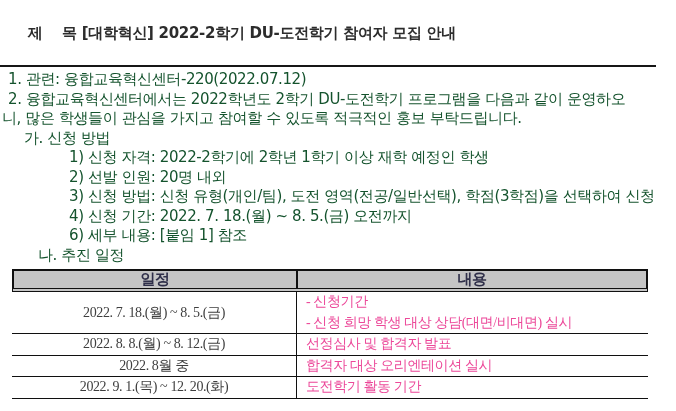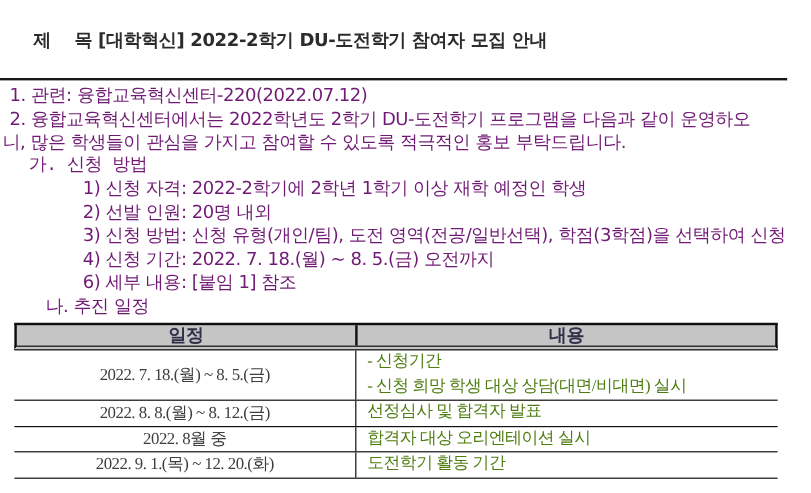--- a/index.html
+++ b/index.html
@@ -21,24 +21,24 @@
     letter-spacing: -0.3px;
     white-space: pre;
   }
   .title-underline {
     margin-top: 4px;
     width: 656px; height: 0;
     border-bottom: 2.5px solid #161616;
   }
   
   .doc-body { padding-top: 3px; font-size: 15px; letter-spacing: -0.4px; }
-  .body-line { line-height: 19.5px; white-space: nowrap; color: #701a75; }
+  .body-line { line-height: 19.5px; white-space: nowrap; color: #14532d; }
   .ind-p    { padding-left: 8px; }
   .ind-cont { padding-left: 2px; }
-  .ind-ga   { padding-left: 24px; font-family: Liberation Mono, monospace; }
+  .ind-ga   { padding-left: 24px; }
   .ind-na   { padding-left: 38px; }
   .ind-item { padding-left: 37px; margin-left: 32px; }
   
   .schedule-table {
     margin: 4px 0 0 12px;
     width: 636px;
     font-size: 14px;
     letter-spacing: -0.4px;
   }
   .thead {
@@ -59,21 +59,21 @@
     width: 284px;
     display: flex; align-items: center; justify-content: center;
     text-align: center;
     color: #3e3e3e;
   }
   .cell-details {
     flex: 1;
     border-left: 1.5px solid #101010;
     display: flex; flex-direction: column; justify-content: center;
     padding: 0 4px 0 9px;
-    color: #4d7c0f;
+    color: #ec4899;
   }
   .cell-details .detail-line { line-height: 20.5px; white-space: nowrap; }
 </style>
 </head>
 <body>
 
 <div class="page">
 
   <div class="title-row">
     <span>제    목</span><span> </span><span>[대학혁신] 2022-2학기 DU-도전학기 참여자 모집 안내</span>

